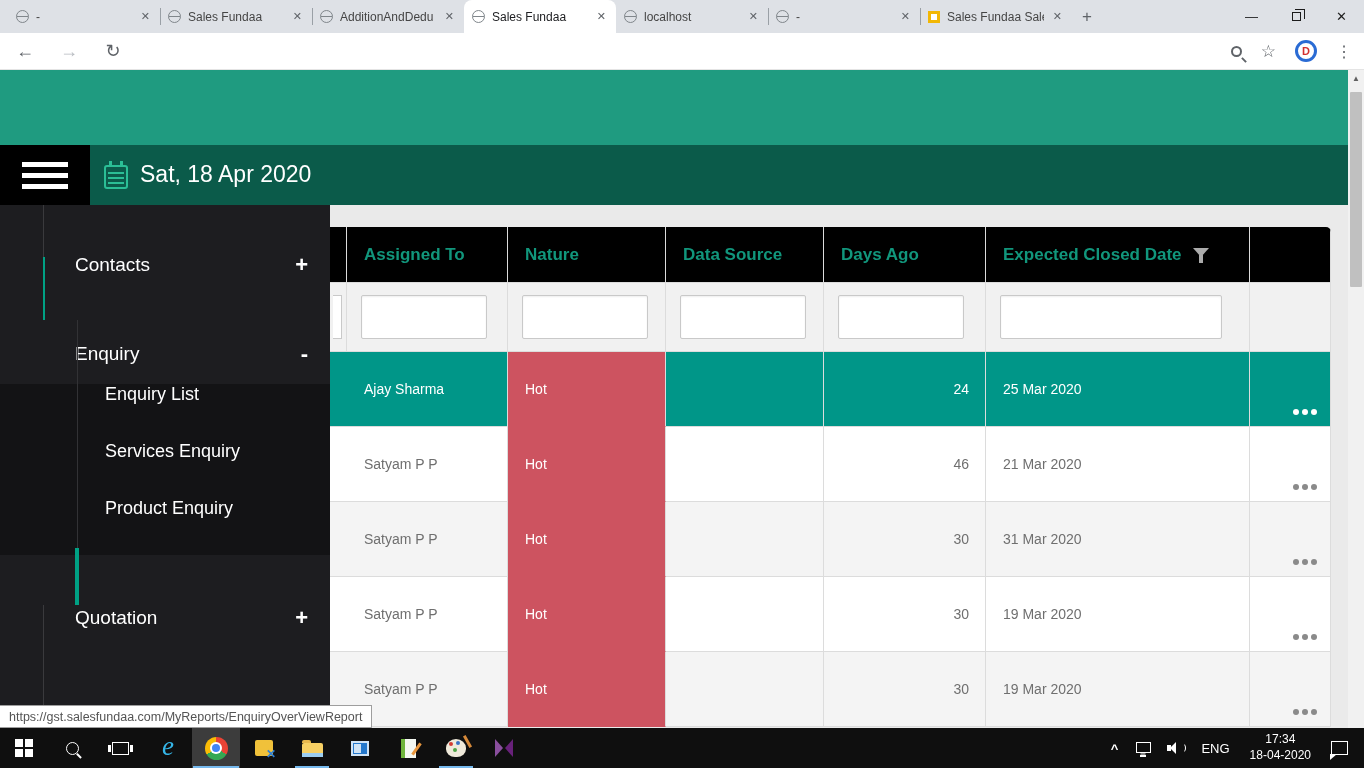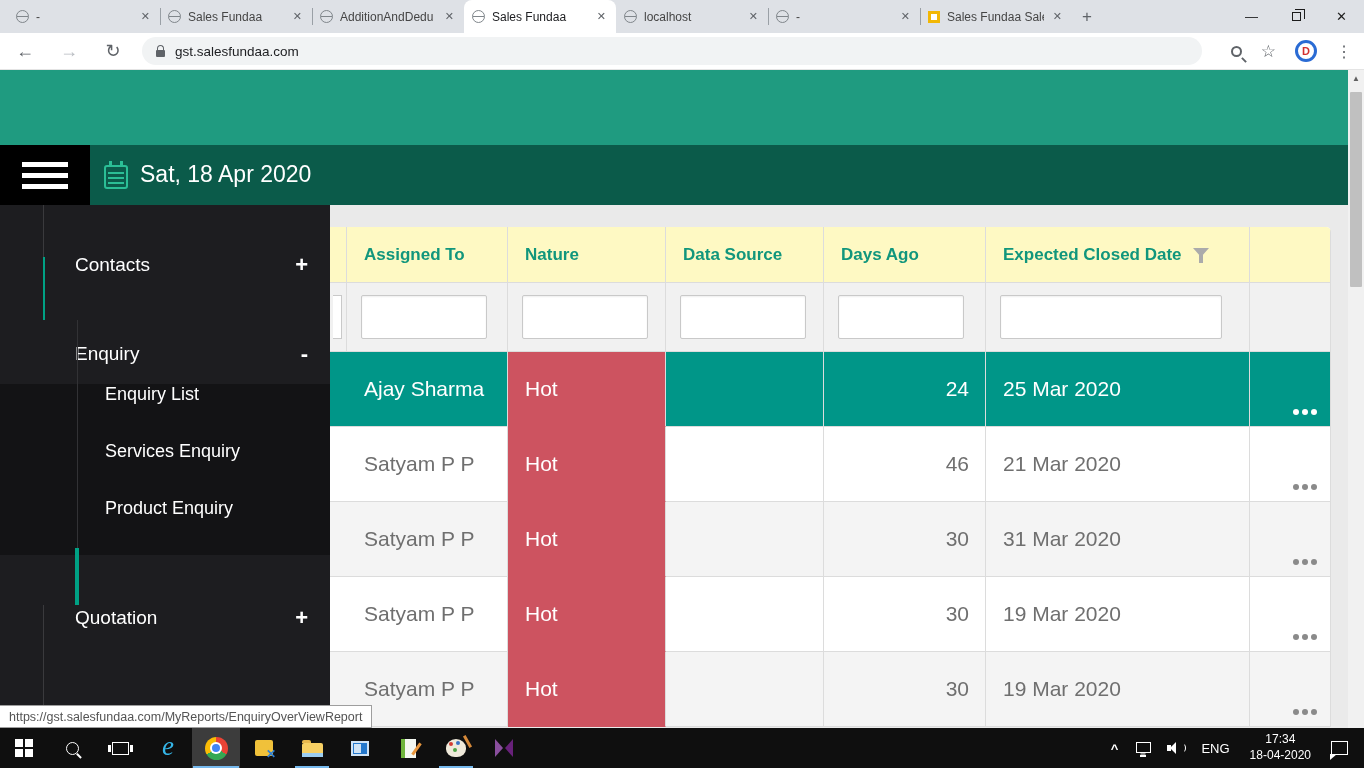--- a/index.html
+++ b/index.html
@@ -71,31 +71,31 @@
   .cal-icon { position:absolute; left:104px; top:165px; width:24px; height:24px; border:2px solid #2bbf96; border-radius:3px; z-index:11; }
   .cal-icon::before { content:''; position:absolute; top:-6px; left:3px; width:3px; height:5px; background:#2bbf96; box-shadow:11px 0 #2bbf96; }
   .cal-icon::after { content:''; position:absolute; left:2px; top:5px; width:16px; height:2px; background:#2bbf96; box-shadow:0 5px #2bbf96, 0 10px #2bbf96; }
   .date-text { position:absolute; left:140px; top:161px; font-size:23px; color:#fff; z-index:11;text-align:center; }
 
   
   .main { position:absolute; top:205px; left:0; right:16px; height:523px; background:#eaeaea; overflow:hidden; z-index:1; }
   .dtable { position:absolute; left:330px; top:22px; width:1001px; display:grid; grid-template-columns:17px 161px 158px 158px 162px 264px 81px; background:#fff; border-radius:0 5px 0 0; overflow:hidden; }
   .trow { display:contents; }
   .c { border-right:1px solid #dcdcdc; border-bottom:1px solid #dcdcdc; }
-  .th { height:56px; background:#fef9c3; color:#11967c; font-weight:bold; font-size:17px; display:flex; align-items:center; padding-left:17px; }
+  .th { height:56px; background:#000000; color:#11967c; font-weight:bold; font-size:17px; display:flex; align-items:center; padding-left:17px; }
   .th.empty { padding:0; }
   .funnel { position:relative; width:18px; height:16px; margin-left:10px; }
   .funnel::before { content:''; position:absolute; left:1px; top:1px; border-left:8px solid transparent; border-right:8px solid transparent; border-top:9px solid #ababab; }
   .funnel::after { content:''; position:absolute; left:7px; top:8px; width:4px; height:8px; background:#ababab; }
   .tf { height:69px; background:#f1f1f1; display:flex; align-items:center; padding-left:14px; }
   .tf input { width:126px; height:44px; border:1px solid #c9c9c9; border-radius:2px; background:#fff; box-shadow:inset 0 1px 2px rgba(0,0,0,0.07); outline:none; font-size:16px; padding:0 8px; }
   .tf.wide input { width:222px; }
   .tf.sliver { padding:0; position:relative; }
   .tf.sliver i { position:absolute; right:4px; top:12px; width:9px; height:44px; background:#fff; border:1px solid #c9c9c9; border-left:none; }
-  .td { height:75px; font-size:21px; color:#6f6f6f; display:flex; align-items:center; padding-left:17px; background:#fff; }
+  .td { height:75px; font-size:14px; color:#6f6f6f; display:flex; align-items:center; padding-left:17px; background:#fff; }
   .alt .td { background:#f4f4f4; }
   .sel .td { background:#009688; color:#fff; }
   .td.nature { background:#cd5360; color:#fff; border-bottom-color:#cd5360; }
   .td.days { justify-content:flex-end; padding-left:0; padding-right:16px; }
   .td.cell-actions { padding:0; position:relative; }
   .dots { position:absolute; right:13px; bottom:11px; display:flex; gap:3px; color:#8a8a8a; }
   .sel .dots { color:#fff; }
   .dots i { width:6px; height:6px; border-radius:50%; background:currentColor; }
 
   
@@ -210,24 +210,20 @@
         <span class="restore-glyph"></span>
       </div>
     <div>✕</div>
   </div>
 </div>
 
 <div class="toolbar">
   <span class="nav-glyph">←</span>
   <span class="nav-glyph fwd">→</span>
   <span class="nav-glyph">↻</span>
-  <div class="omnibox">
-    <span class="lock"></span>
-    <span class="urltext">gst.salesfundaa.com</span>
-  </div>
   <div class="toolbar-right">
     <span class="mag-gray"></span>
     <span class="star">☆</span>
     <span class="ext-icon">D</span>
     <span class="menu-dots">⋮</span>
   </div>
 </div>
 
 <div class="app-header">
   <div class="hdr-search-btn">

